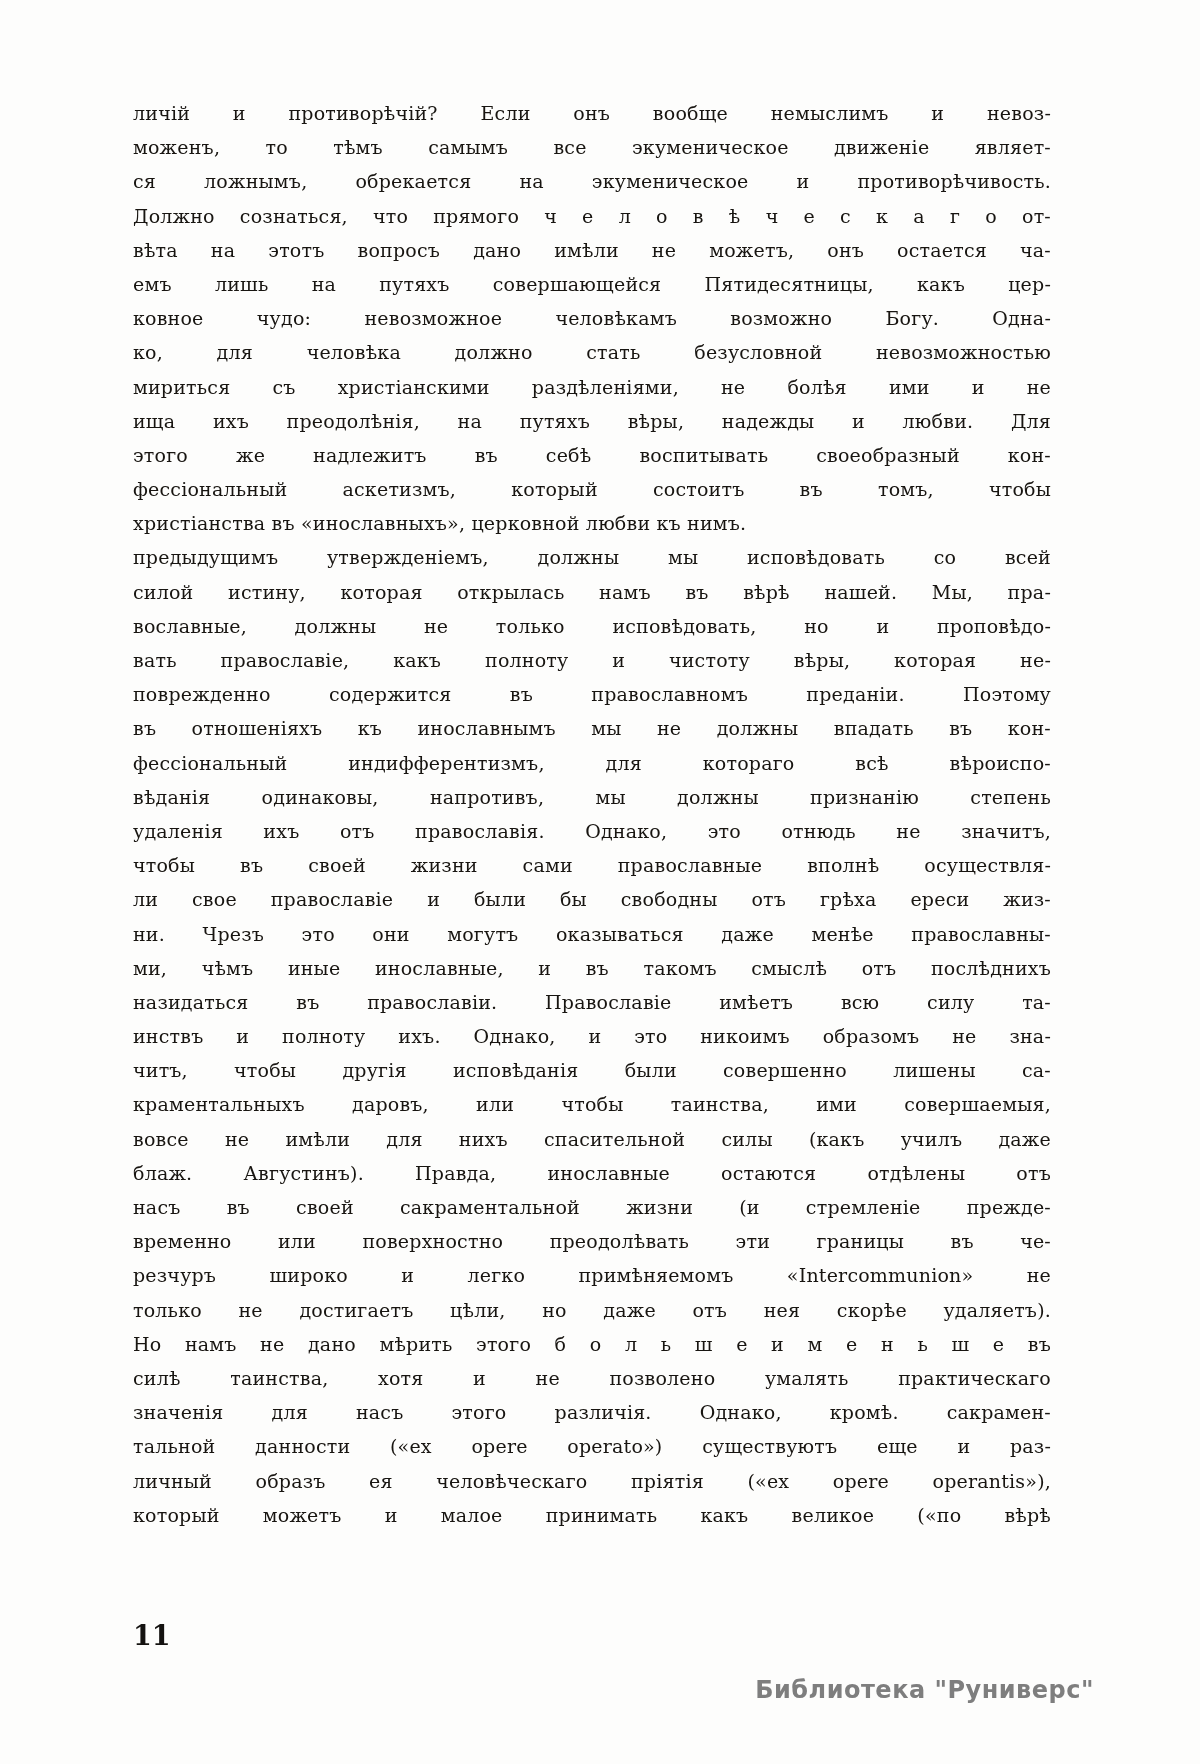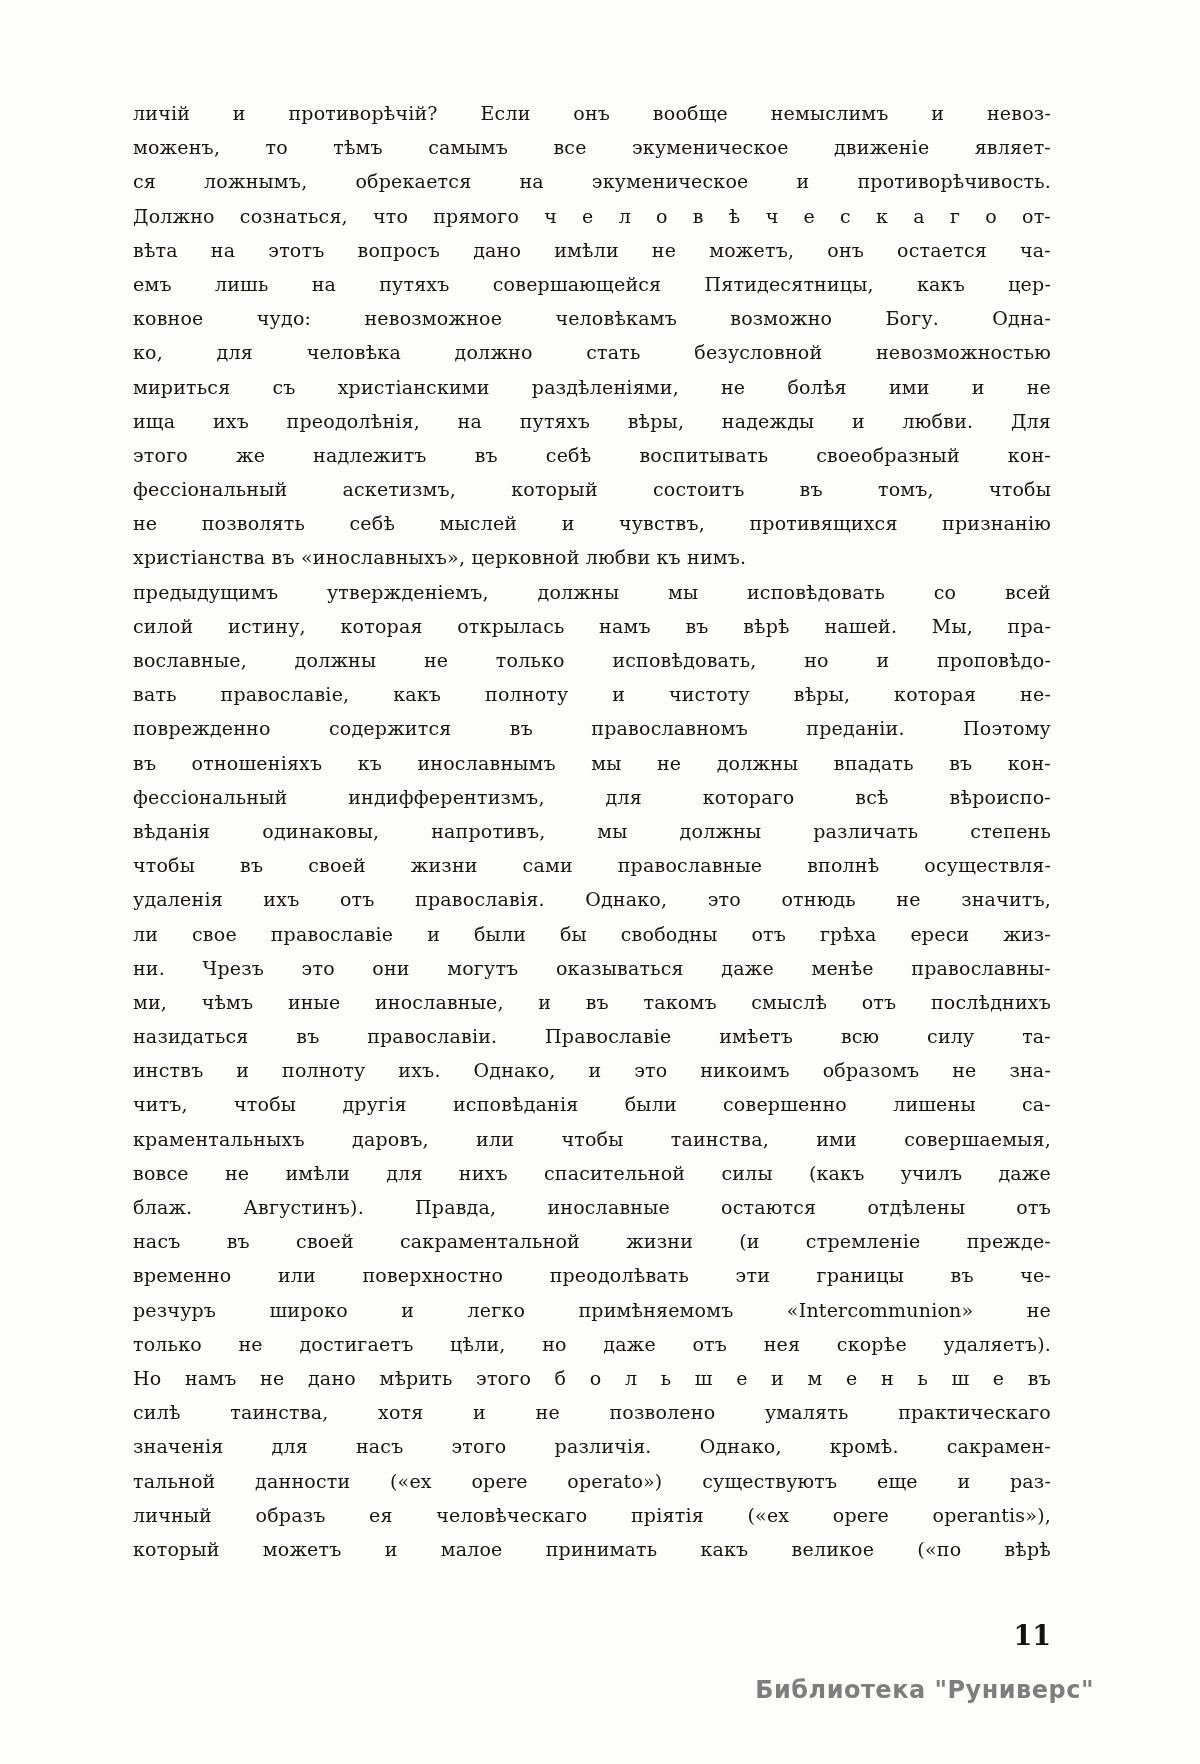--- a/index.html
+++ b/index.html
@@ -35,21 +35,21 @@
     text-align-last: left;
   }
   .line.indent {
     text-indent: 48px;
   }
   .pagenum {
     position: absolute;
     left: 133px;
     top: 1620px;
     width: 918px;
-    text-align: right;
+    text-align: left;
     font-family: "DejaVu Serif", "Liberation Serif", serif;
     font-weight: bold;
     font-size: 27px;
     color: #141210;
   }
   .watermark {
     position: absolute;
     top: 1676px;
     right: 106px;
     font-family: "DejaVu Sans", "Liberation Sans", sans-serif;
@@ -69,32 +69,31 @@
       <div class="line">ся ложнымъ, обрекается на экуменическое и противорѣчивость.</div>
       <div class="line">Должно сознаться, что прямого ч е л о в ѣ ч е с к а г о от-</div>
       <div class="line">вѣта на этотъ вопросъ дано имѣли не можетъ, онъ остается ча-</div>
       <div class="line">емъ лишь на путяхъ совершающейся Пятидесятницы, какъ цер-</div>
       <div class="line">ковное чудо: невозможное человѣкамъ возможно Богу. Одна-</div>
       <div class="line">ко, для человѣка должно стать безусловной невозможностью</div>
       <div class="line">мириться съ христіанскими раздѣленіями, не болѣя ими и не</div>
       <div class="line">ища ихъ преодолѣнія, на путяхъ вѣры, надежды и любви. Для</div>
       <div class="line">этого же надлежитъ въ себѣ воспитывать своеобразный кон-</div>
       <div class="line">фессіональный аскетизмъ, который состоитъ въ томъ, чтобы</div>
-      <div class="line">не позволять себѣ мыслей и чувствъ, противящихся признанію</div>
       <div class="line pend">христіанства въ «инославныхъ», церковной любви къ нимъ.</div>
       <div class="line">предыдущимъ утвержденіемъ, должны мы исповѣдовать со всей</div>
       <div class="line">силой истину, которая открылась намъ въ вѣрѣ нашей. Мы, пра-</div>
       <div class="line">вославные, должны не только исповѣдовать, но и проповѣдо-</div>
       <div class="line">вать православіе, какъ полноту и чистоту вѣры, которая не-</div>
       <div class="line">поврежденно содержится въ православномъ преданіи. Поэтому</div>
       <div class="line">въ отношеніяхъ къ инославнымъ мы не должны впадать въ кон-</div>
       <div class="line">фессіональный индифферентизмъ, для котораго всѣ вѣроиспо-</div>
-      <div class="line">вѣданія одинаковы, напротивъ, мы должны различать степень</div>
+      <div class="line">вѣданія одинаковы, напротивъ, мы должны признанію степень</div>
+      <div class="line">удаленія ихъ отъ православія. Однако, это отнюдь не значитъ,</div>
       <div class="line">чтобы въ своей жизни сами православные вполнѣ осуществля-</div>
-      <div class="line">удаленія ихъ отъ православія. Однако, это отнюдь не значитъ,</div>
       <div class="line">ли свое православіе и были бы свободны отъ грѣха ереси жиз-</div>
       <div class="line">ни. Чрезъ это они могутъ оказываться даже менѣе православны-</div>
       <div class="line">ми, чѣмъ иные инославные, и въ такомъ смыслѣ отъ послѣднихъ</div>
       <div class="line">назидаться въ православіи. Православіе имѣетъ всю силу та-</div>
       <div class="line">инствъ и полноту ихъ. Однако, и это никоимъ образомъ не зна-</div>
       <div class="line">читъ, чтобы другія исповѣданія были совершенно лишены са-</div>
       <div class="line">краментальныхъ даровъ, или чтобы таинства, ими совершаемыя,</div>
       <div class="line">вовсе не имѣли для нихъ спасительной силы (какъ училъ даже</div>
       <div class="line">блаж. Августинъ). Правда, инославные остаются отдѣлены отъ</div>
       <div class="line">насъ въ своей сакраментальной жизни (и стремленіе прежде-</div>

